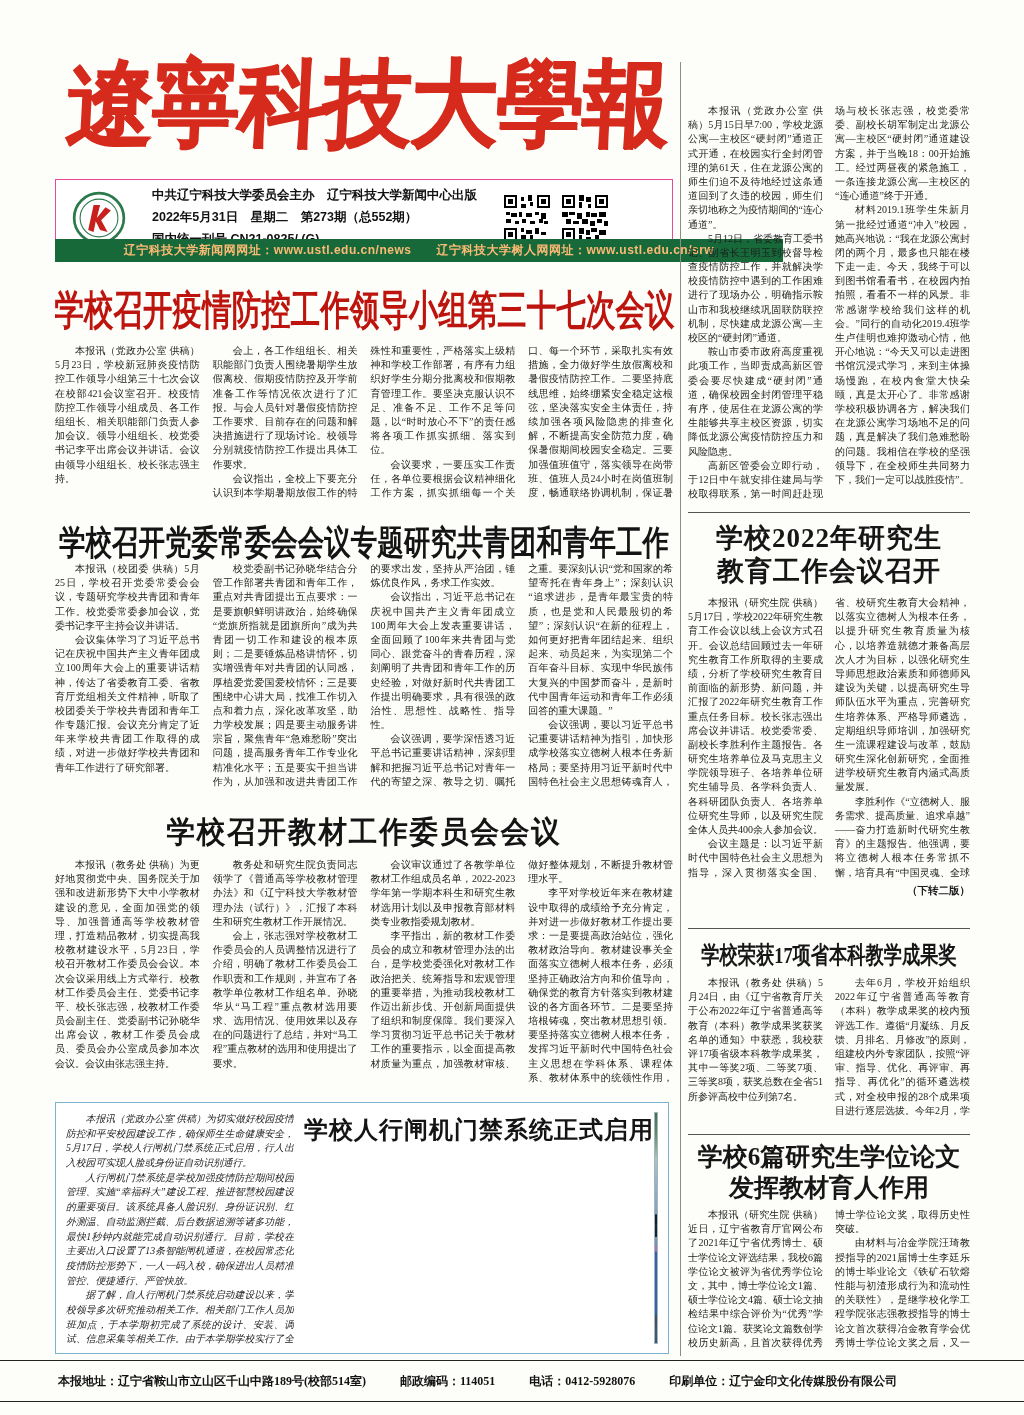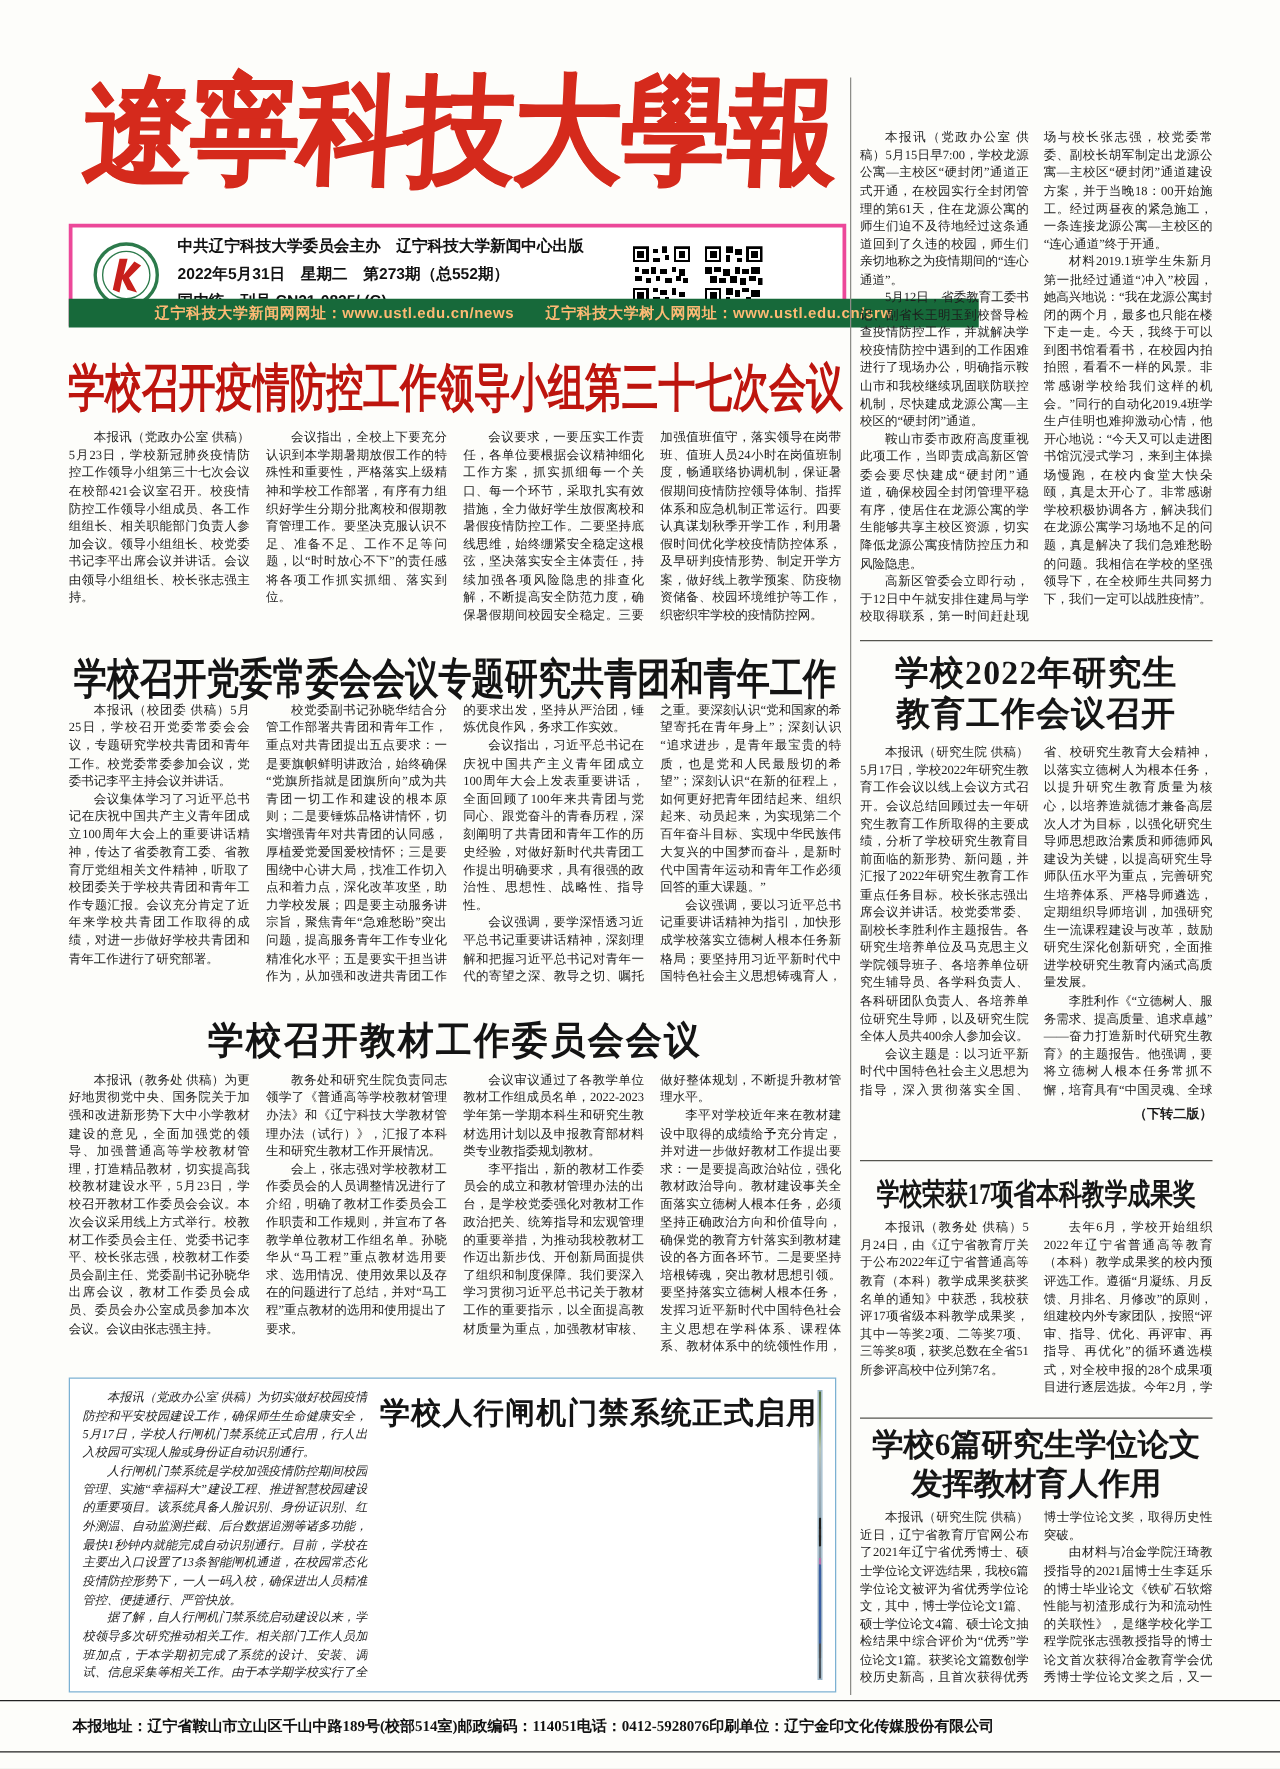--- a/index.html
+++ b/index.html
@@ -5,21 +5,21 @@
   html,body{margin:0;padding:0;background:#e8e8e4;}
   .page{position:relative;width:1024px;height:1415px;margin:0 auto;background:#fdfdfa;
         font-family:"Liberation Serif","DejaVu Serif",serif;color:#1a1a1a;overflow:hidden;}
   .abs{position:absolute;}
   .center-flex{display:flex;justify-content:center;align-items:center;}
   .squeeze{display:inline-block;white-space:nowrap;transform-origin:center;}
   
   .masthead-title{left:58px;top:38px;width:618px;height:132px;display:flex;align-items:center;justify-content:center;
      font-family:"DejaVu Serif","Liberation Serif",serif;font-weight:900;color:#d52a1c;
      font-size:88px;letter-spacing:-2px;white-space:nowrap;transform:skewX(-3deg) scaleY(1.08);text-shadow:1px 1px 0 #d52a1c;}
-  .info-box{left:55px;top:179px;width:616px;height:76px;border:3px solid #ec4899;display:flex;align-items:center;background:#fff;}
+  .info-box{left:55px;top:179px;width:616px;height:76px;border:1px solid #ec4899;display:flex;align-items:center;background:#fff;gap:12px;}
   .info-lines{margin-left:14px;font-family:"Liberation Sans","DejaVu Sans",sans-serif;font-size:12.5px;font-weight:600;line-height:1.75;color:#111;}
   .logo{width:54px;height:54px;margin-left:16px;flex:0 0 auto;}
   .qr-wrap{margin-left:auto;margin-right:64px;display:flex;gap:12px;}
   .qr{width:46px;height:46px;shape-rendering:crispEdges;}
   .green-bar{left:55px;top:239px;width:728px;height:23px;background:#17693a;color:#fdba74;
      font-family:"Liberation Sans","DejaVu Sans",sans-serif;font-size:12px;font-weight:bold;letter-spacing:.5px;}
   
   .v-rule{left:680px;top:62px;width:1px;height:1294px;background:#8d8d88;}
   .h-rule{height:1px;background:#55554f;}
   
@@ -70,21 +70,21 @@
       radial-gradient(ellipse 16px 34px at 46% 76%, #5a7fc0 0 98%, transparent 100%),
       radial-gradient(ellipse 14px 28px at 62% 70%, #b66ea8 0 98%, transparent 100%),
       radial-gradient(ellipse 14px 28px at 74% 74%, #6a4a92 0 98%, transparent 100%),
       radial-gradient(ellipse 15px 30px at 85% 76%, #caa3bd 0 98%, transparent 100%),
       linear-gradient(90deg, transparent 0 26%, rgba(35,40,44,.85) 26% 29%, transparent 29% 58%, rgba(35,40,44,.85) 58% 61%, transparent 61% 92%, rgba(35,40,44,.8) 92% 94%, transparent 94%),
       linear-gradient(180deg, #4f6b3f 0%, #6c8a54 9%, #93a97f 15%, #b7c3b4 20%, #a3b2bb 28%, #8da0ac 45%, #7c8d99 62%, #5f6d79 80%, #474f58 100%);}
   .photo-caption{position:absolute;right:10px;bottom:8px;color:#f0f0ee;font-size:9px;letter-spacing:1px;
      font-family:"Liberation Sans","DejaVu Sans",sans-serif;text-shadow:0 0 3px #000,1px 1px 1px #000;}
   
   .footer{left:0;top:1360px;width:1024px;height:42px;border-top:1.5px solid #222;border-bottom:1.5px solid #222;
-     display:flex;align-items:center;padding:0 0 0 58px;box-sizing:border-box;
+     display:flex;align-items:center;gap:34px;padding:0 0 0 58px;box-sizing:border-box;
      font-size:12px;font-weight:bold;color:#111;}
 </style>
 </head>
 <body>
 
 <div class="page">
 
   <div class="abs masthead-title">遼寧科技大學報</div>
 
   <div class="abs info-box">
@@ -193,20 +193,21 @@
       <p class="para">鞍山市委市政府高度重视此项工作，当即责成高新区管委会要尽快建成“硬封闭”通道，确保校园全封闭管理平稳有序，使居住在龙源公寓的学生能够共享主校区资源，切实降低龙源公寓疫情防控压力和风险隐患。</p>
       <p class="para">高新区管委会立即行动，于12日中午就安排住建局与学校取得联系，第一时间赶赴现场与校长张志强，校党委常委、副校长胡军制定出龙源公寓—主校区“硬封闭”通道建设方案，并于当晚18：00开始施工。经过两昼夜的紧急施工，一条连接龙源公寓—主校区的“连心通道”终于开通。</p>
       <p class="para">材料2019.1班学生朱新月第一批经过通道“冲入”校园，她高兴地说：“我在龙源公寓封闭的两个月，最多也只能在楼下走一走。今天，我终于可以到图书馆看看书，在校园内拍拍照，看看不一样的风景。非常感谢学校给我们这样的机会。”同行的自动化2019.4班学生卢佳明也难抑激动心情，他开心地说：“今天又可以走进图书馆沉浸式学习，来到主体操场慢跑，在校内食堂大快朵颐，真是太开心了。非常感谢学校积极协调各方，解决我们在龙源公寓学习场地不足的问题，真是解决了我们急难愁盼的问题。我相信在学校的坚强领导下，在全校师生共同努力下，我们一定可以战胜疫情”。</p>
     </div>
 
   <div class="abs hl-red-main center-flex">
     <span class="squeeze">学校召开疫情防控工作领导小组第三十七次会议</span>
   </div>
   <div class="abs a-covid body-txt cols4">
       <p class="para">本报讯（党政办公室 供稿）5月23日，学校新冠肺炎疫情防控工作领导小组第三十七次会议在校部421会议室召开。校疫情防控工作领导小组成员、各工作组组长、相关职能部门负责人参加会议。领导小组组长、校党委书记李平出席会议并讲话。会议由领导小组组长、校长张志强主持。</p>
+      <p class="para">会上，各工作组组长、相关职能部门负责人围绕暑期学生放假离校、假期疫情防控及开学前准备工作等情况依次进行了汇报。与会人员针对暑假疫情防控工作要求、目前存在的问题和解决措施进行了现场讨论。校领导分别就疫情防控工作提出具体工作要求。</p>
       <p class="para">会议指出，全校上下要充分认识到本学期暑期放假工作的特殊性和重要性，严格落实上级精神和学校工作部署，有序有力组织好学生分期分批离校和假期教育管理工作。要坚决克服认识不足、准备不足、工作不足等问题，以“时时放心不下”的责任感将各项工作抓实抓细、落实到位。</p>
       <p class="para">会议要求，一要压实工作责任，各单位要根据会议精神细化工作方案，抓实抓细每一个关口、每一个环节，采取扎实有效措施，全力做好学生放假离校和暑假疫情防控工作。二要坚持底线思维，始终绷紧安全稳定这根弦，坚决落实安全主体责任，持续加强各项风险隐患的排查化解，不断提高安全防范力度，确保暑假期间校园安全稳定。三要加强值班值守，落实领导在岗带班、值班人员24小时在岗值班制度，畅通联络协调机制，保证暑假期间疫情防控领导体制、指挥体系和应急机制正常运行。四要认真谋划秋季开学工作，利用暑假时间优化学校疫情防控体系，及早研判疫情形势、制定开学方案，做好线上教学预案、防疫物资储备、校园环境维护等工作，织密织牢学校的疫情防控网。</p>
     </div>
 
   <div class="abs hl-black-2 center-flex">
     <span class="squeeze">学校召开党委常委会会议专题研究共青团和青年工作</span>
   </div>
   <div class="abs a-youth body-txt cols4">
       <p class="para">本报讯（校团委 供稿）5月25日，学校召开党委常委会会议，专题研究学校共青团和青年工作。校党委常委参加会议，党委书记李平主持会议并讲话。</p>
       <p class="para">会议集体学习了习近平总书记在庆祝中国共产主义青年团成立100周年大会上的重要讲话精神，传达了省委教育工委、省教育厅党组相关文件精神，听取了校团委关于学校共青团和青年工作专题汇报。会议充分肯定了近年来学校共青团工作取得的成绩，对进一步做好学校共青团和青年工作进行了研究部署。</p>

